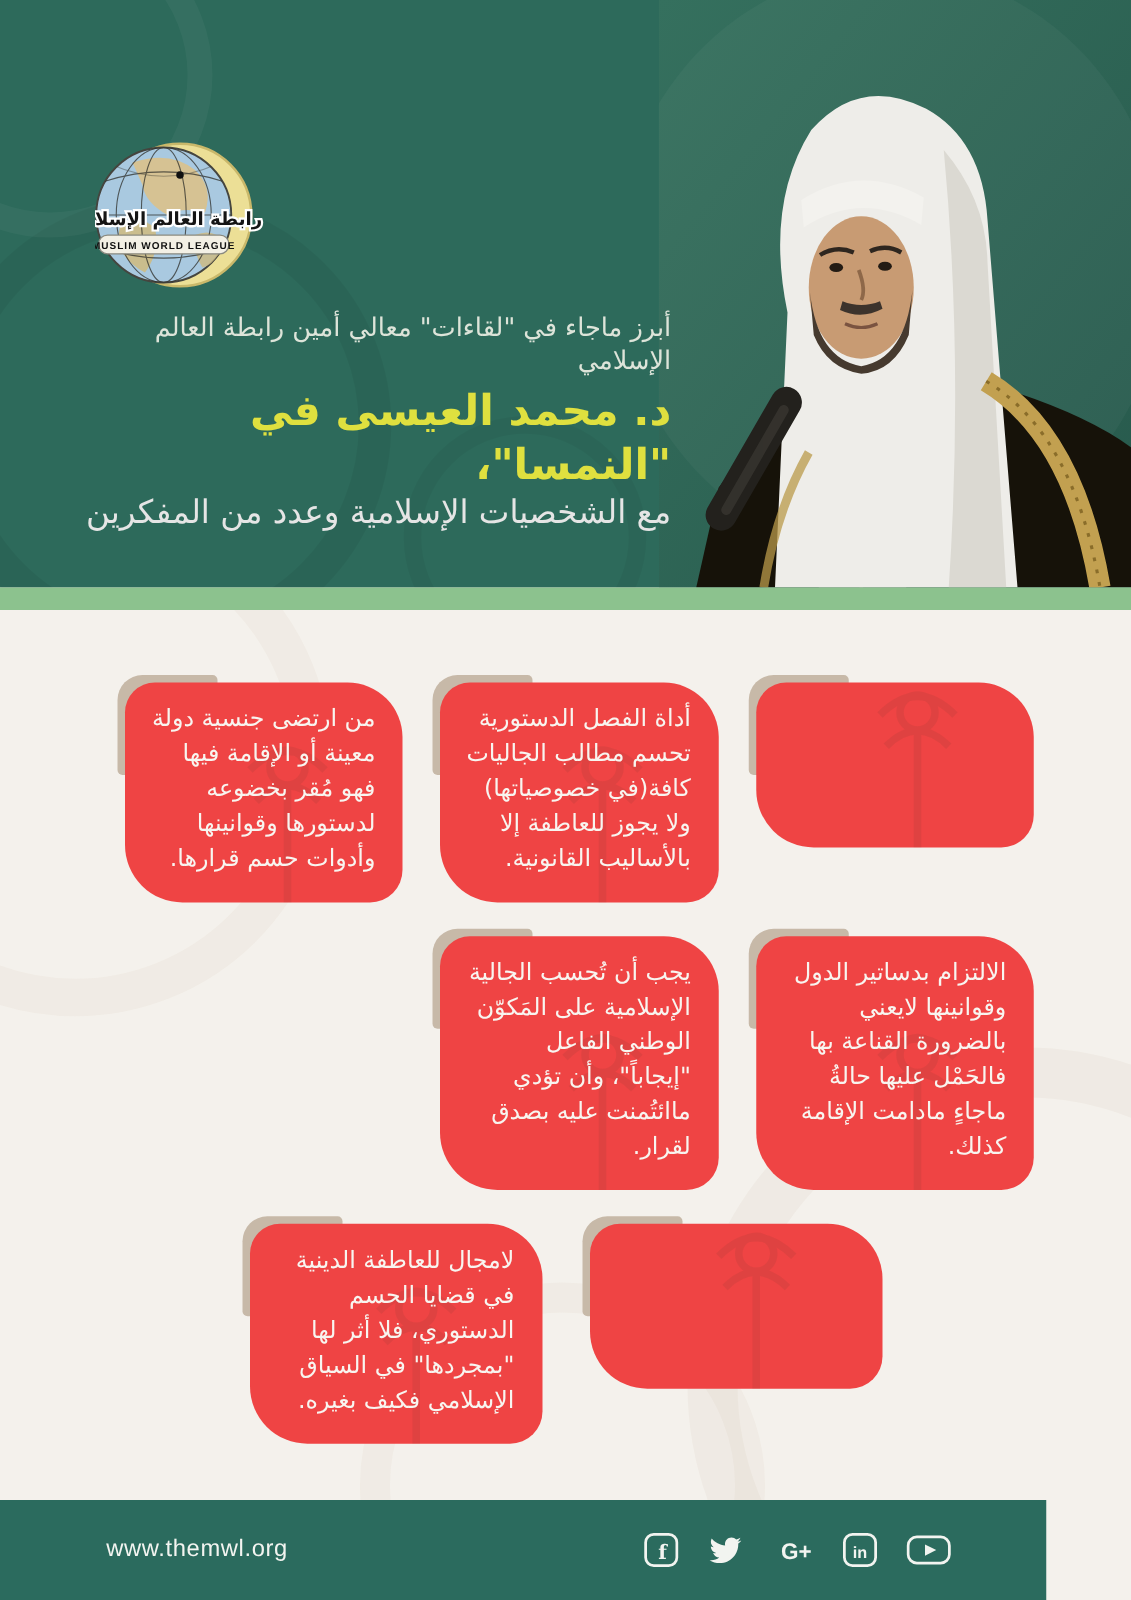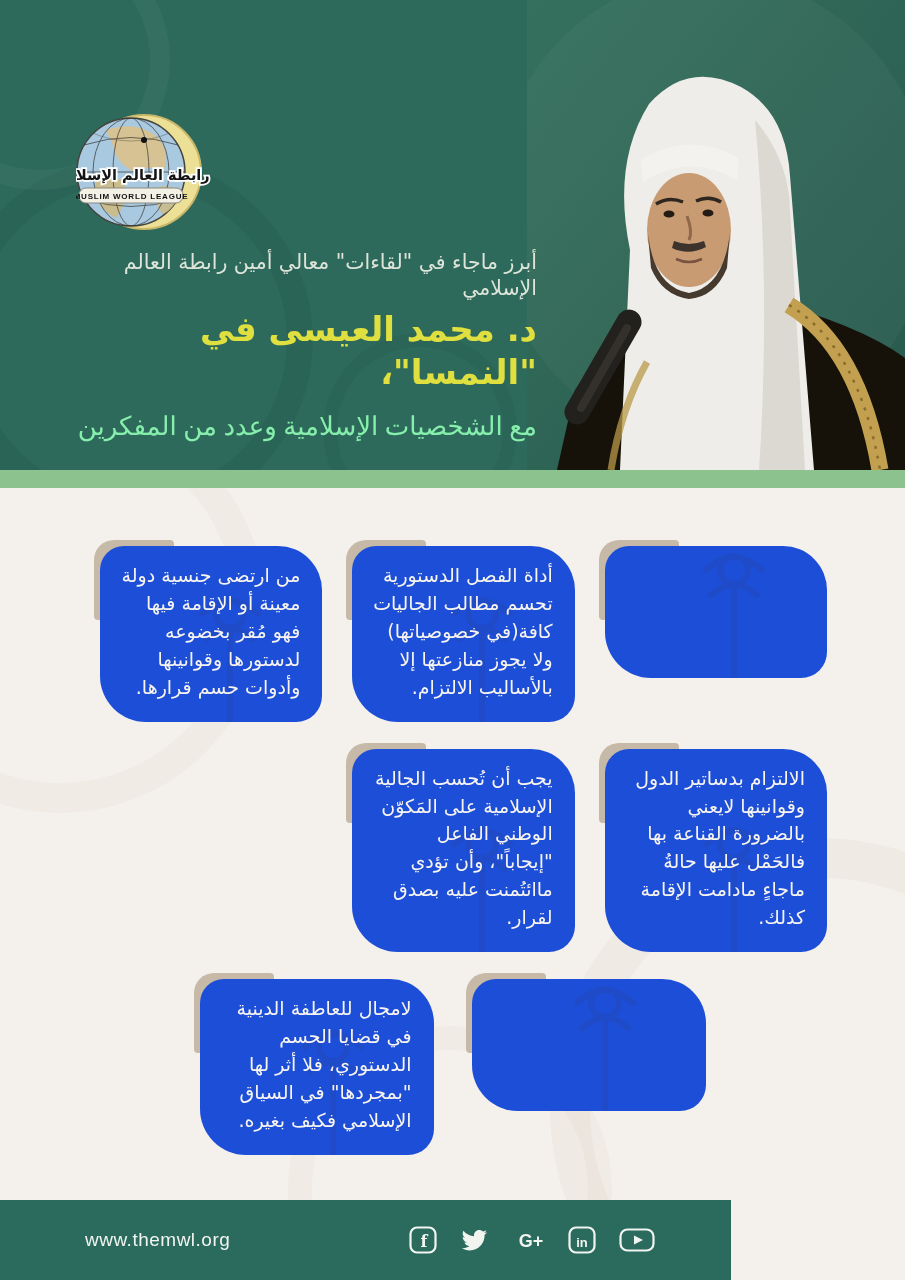--- a/index.html
+++ b/index.html
@@ -10,50 +10,50 @@
   
   .hero { position:absolute; top:0; left:0; width:905px; height:470px; background:#2d6a5b; }
   .hero-ornament { position:absolute; inset:0; width:100%; height:100%; }
   .photo-wrap { position:absolute; top:0; right:0; width:378px; height:470px; }
   .photo-wrap svg { display:block; width:378px; height:470px; }
   .logo { position:absolute; top:110px; left:76px; width:150px; height:140px; }
   .logo svg { width:150px; height:140px; }
   .headline { position:absolute; top:250px; right:368px; width:478px; direction:rtl; text-align:right; }
   .headline .l1 { font-size:20.5px; color:#dde4d9; line-height:1.25; }
   .headline .l2 { font-size:34px; font-weight:bold; color:#dfe03f; line-height:1.25; margin-top:7px; }
-  .headline .l3 { font-size:26px; color:#86efac; line-height:1.25; margin-top:18px;font-family:Liberation Serif, serif; }
+  .headline .l3 { font-size:26px; color:#e5e5e5; line-height:1.25; margin-top:1px; }
   
   .band { position:absolute; top:470px; left:0; width:905px; height:18px; background:#8cc28e; }
   
   .main { position:absolute; top:488px; left:0; width:905px; height:712px; background:#f4f1ec; overflow:hidden; }
   .main-ornament { position:absolute; inset:0; width:100%; height:100%; }
   .grid {
     position:relative; display:grid; grid-template-columns:repeat(3,1fr);
     column-gap:30px; row-gap:27px; padding:58px 78px 0 100px; direction:rtl;
   }
   .row3 {
     position:relative; display:flex; direction:rtl; justify-content:center;
     gap:38px; margin-top:27px;
   }
   .row3 .card { width:234px; }
   .card { position:relative; }
   .card::before {
     content:""; position:absolute; top:-6px; left:-6px; width:80px; height:80px;
     background:#c7b9a8; border-radius:20px 4px 4px 4px;
   }
   .card-body {
-    position:relative; background:#1d4ed8; color:#f8f5f0;
+    position:relative; background:#ef4444; color:#f8f5f0;
     border-radius:24px 44px 26px 46px; padding:16px 22px 20px 16px;
     min-height:132px; overflow:hidden; box-sizing:border-box;
   }
   .card-text { position:relative; margin:0; font-size:19px; line-height:1.47; text-align:right; direction:rtl; }
   .watermark { position:absolute; bottom:-14px; left:38%; opacity:0.09; }
   
   .footer {
-    position:absolute; top:1200px; left:0; width:731px; height:80px; background:#2b6b5e;
+    position:absolute; top:1200px; left:0; width:837px; height:80px; background:#2b6b5e;
     display:flex; align-items:center; justify-content:space-between;
     padding:0 76px 0 85px; box-sizing:border-box;gap:44px;
   }
   .footer-url { color:#f2f4f0; font-size:19px; letter-spacing:.5px; font-family:"Liberation Sans", sans-serif; }
   .social { display:flex; align-items:center; gap:23px; }
   .social .icon { width:28px; height:28px; display:block; cursor:pointer; }
 </style>
 </head>
 <body>
 
@@ -172,21 +172,21 @@
       <div class="card">
         <div class="card-body">
           <svg class="watermark" width="90" height="150" viewBox="0 0 90 150">
               <g fill="none" stroke="#4a3c2c" stroke-width="6">
                 <path d="M45,40 L45,150"></path>
                 <path d="M15,30 Q45,0 75,30"></path>
                 <path d="M20,55 Q45,30 70,55"></path>
                 <circle cx="45" cy="28" r="14"></circle>
               </g>
             </svg>
-          <p class="card-text">أداة الفصل الدستورية تحسم مطالب الجاليات كافة(في خصوصياتها) ولا يجوز منازعتها إلا بالأساليب الالتزام.</p>
+          <p class="card-text">أداة الفصل الدستورية تحسم مطالب الجاليات كافة(في خصوصياتها) ولا يجوز للعاطفة إلا بالأساليب القانونية.</p>
         </div>
       </div>
       <div class="card">
         <div class="card-body">
           <svg class="watermark" width="90" height="150" viewBox="0 0 90 150">
               <g fill="none" stroke="#4a3c2c" stroke-width="6">
                 <path d="M45,40 L45,150"></path>
                 <path d="M15,30 Q45,0 75,30"></path>
                 <path d="M20,55 Q45,30 70,55"></path>
                 <circle cx="45" cy="28" r="14"></circle>

